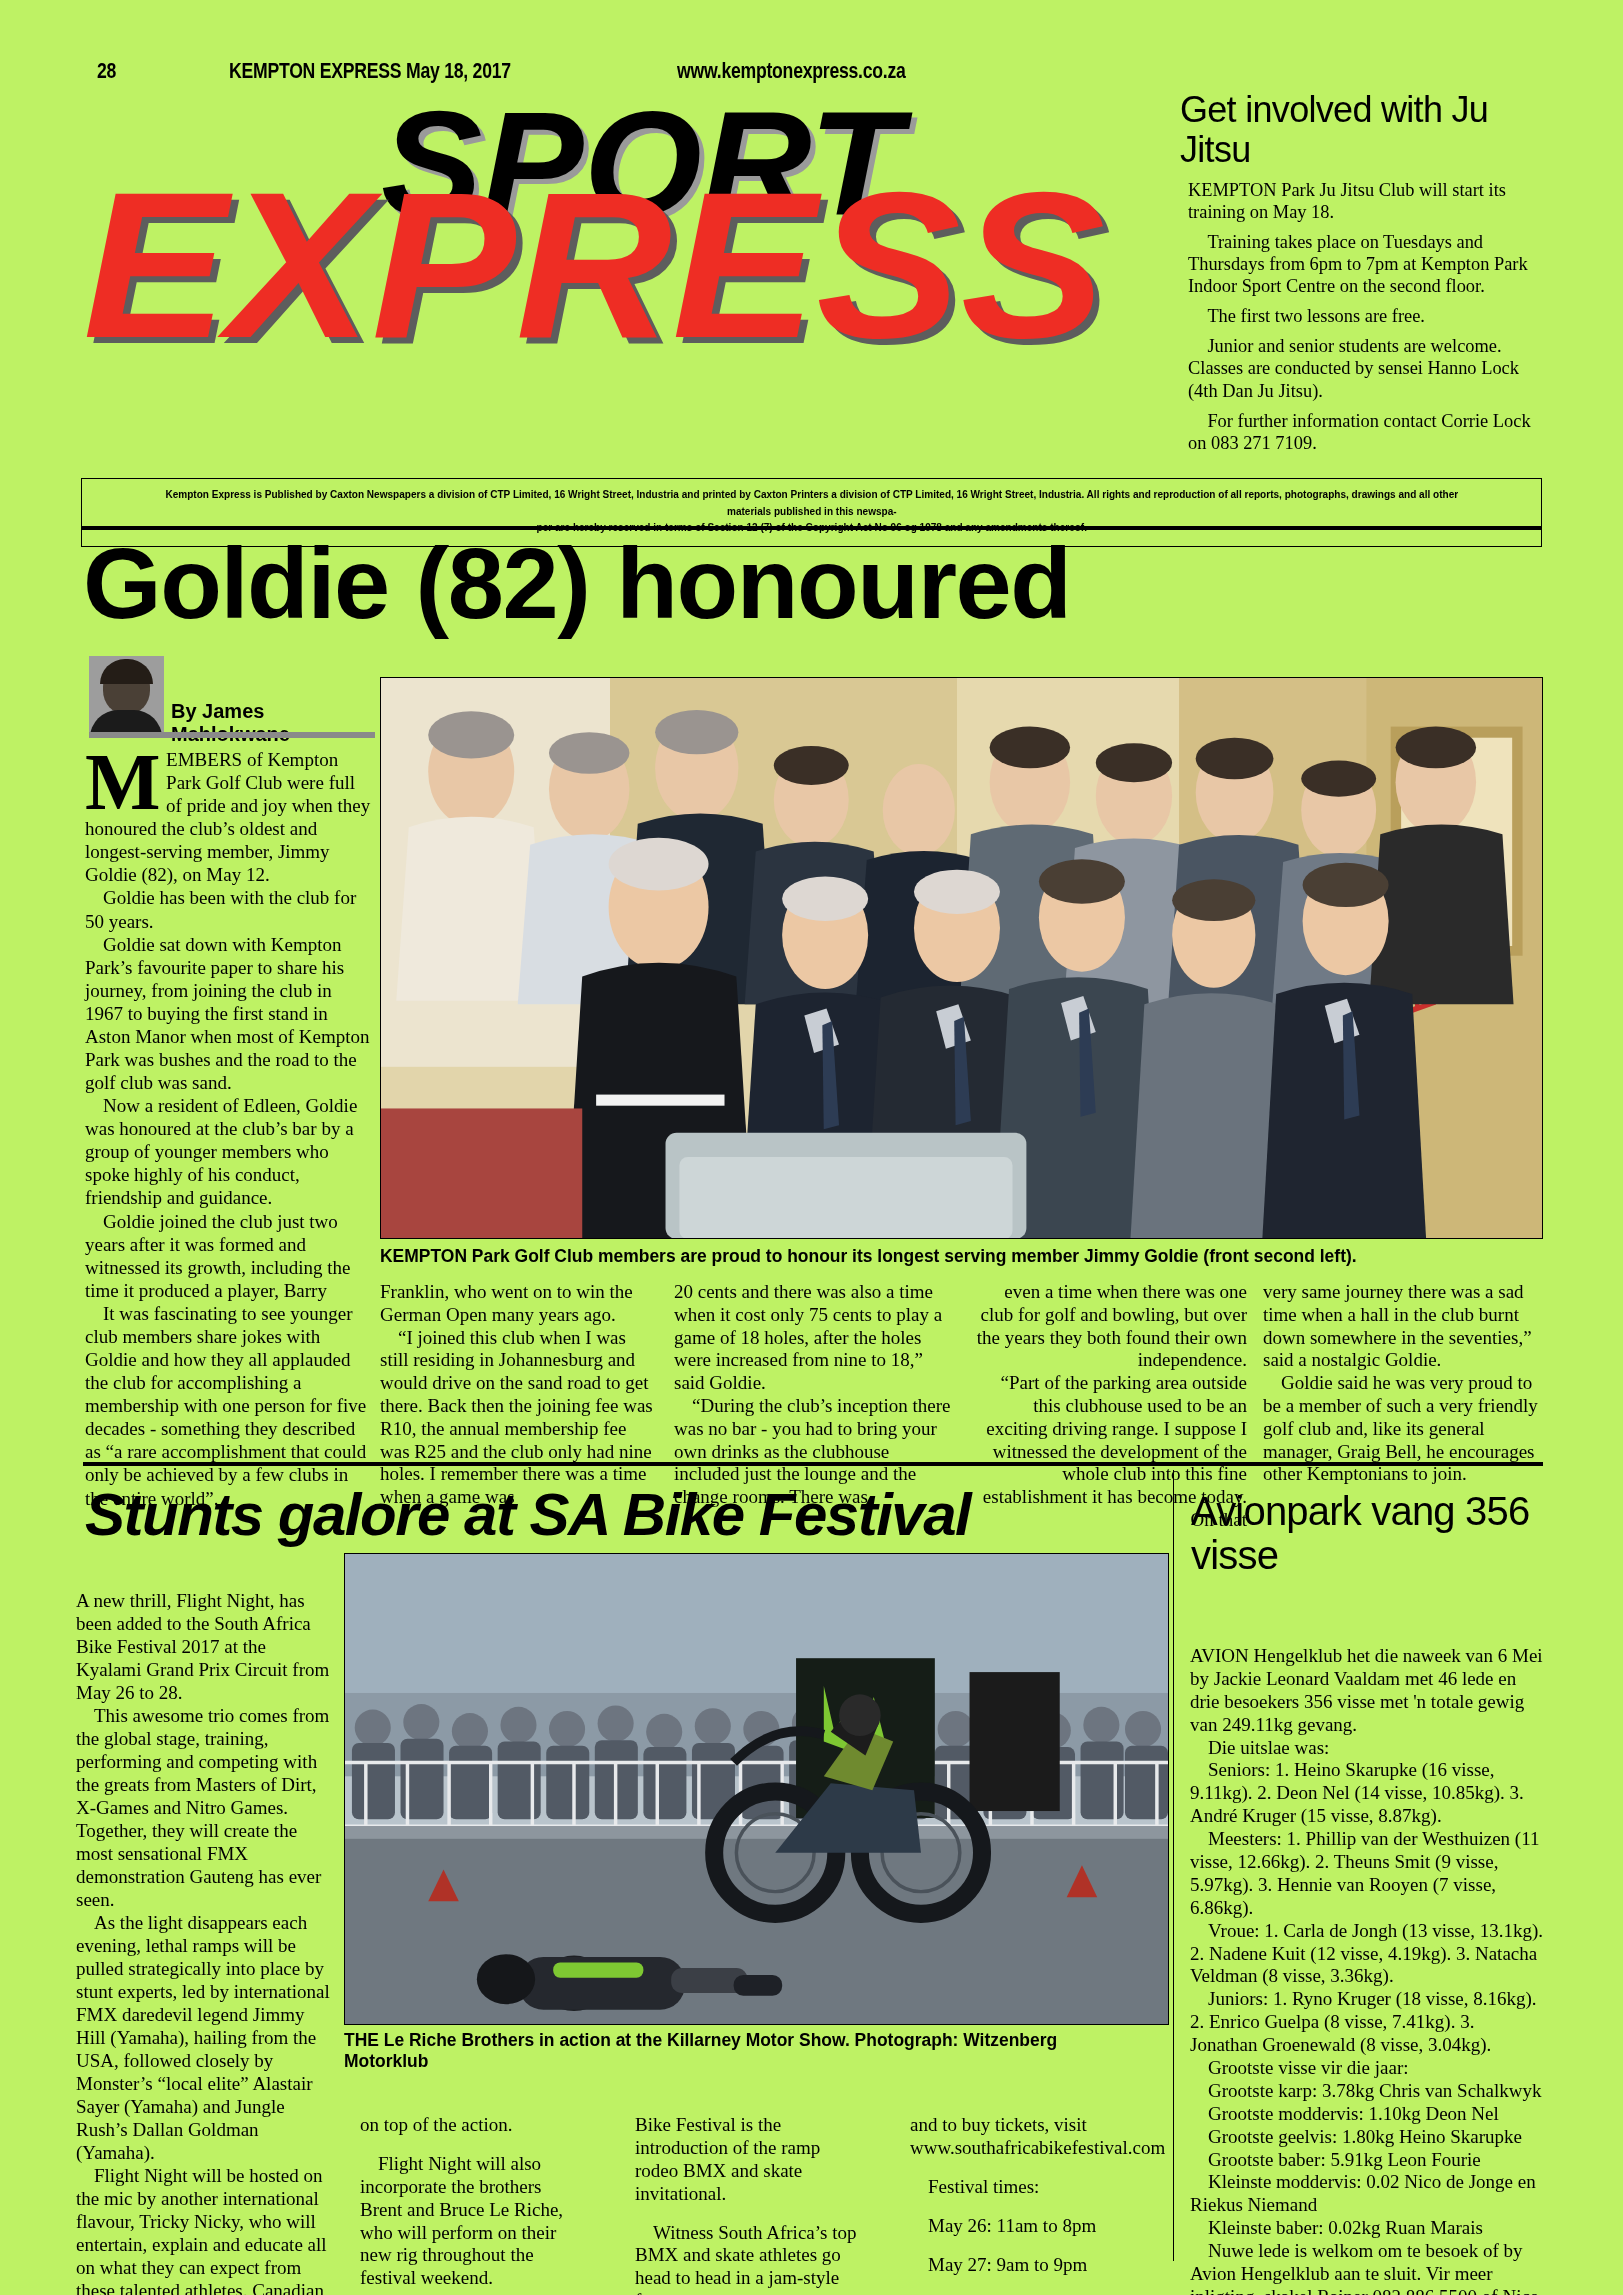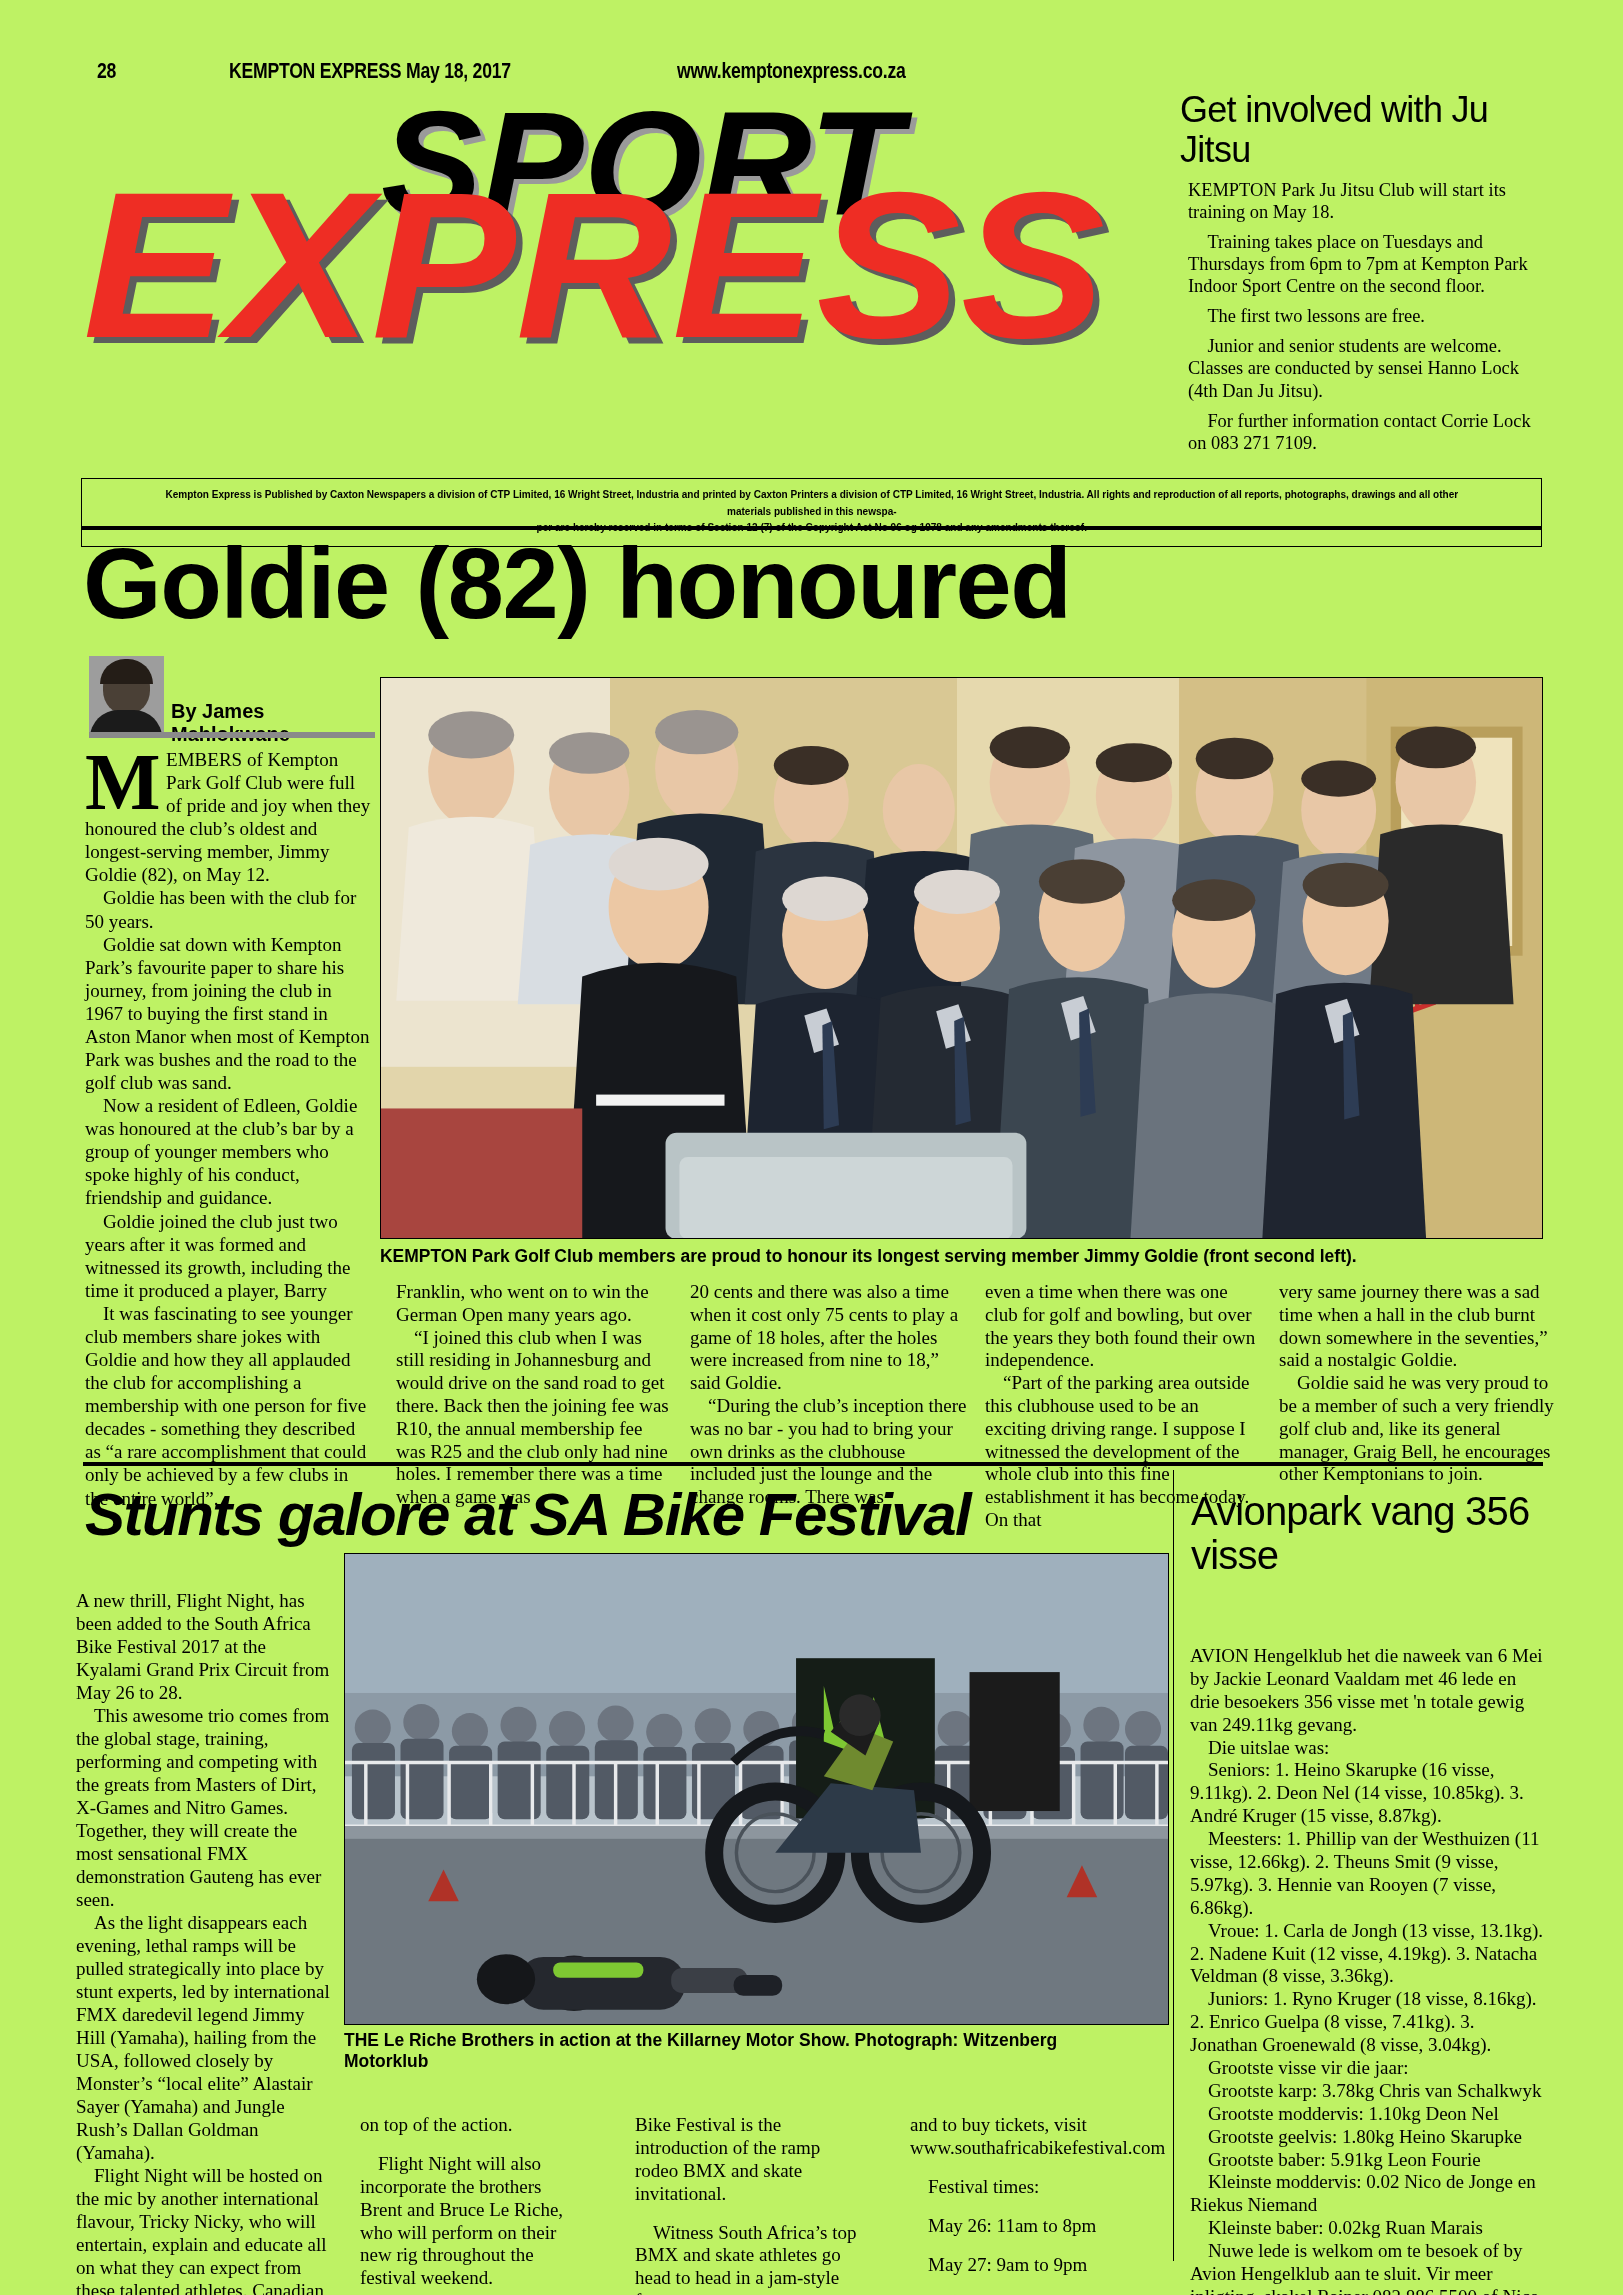--- a/index.html
+++ b/index.html
@@ -66,24 +66,24 @@
   .dropcap{float:left;font-family:"Liberation Serif",serif;font-size:80px;line-height:.83;
     font-weight:700;padding:1.4px 5.6px 0 0;}
 
   .photo1{position:absolute;left:380px;top:677px;width:1163px;height:562px;overflow:hidden;
     border:0.7px solid #000;box-sizing:border-box;background:#d8cda9;}
   .caption1{position:absolute;left:380px;top:1246px;width:1163px;
     font-family:"Liberation Sans Narrow","Liberation Sans",sans-serif;font-size:18px;
     font-weight:700;line-height:1.18;transform:scaleX(.97);transform-origin:left top;}
 
   .a1cols{position:absolute;left:380px;top:1281px;width:1163px;height:236px;}
-  .a1cols .c{position:absolute;top:0;width:278px;margin-left:16px;}
+  .a1cols .c{position:absolute;top:0;width:278px;}
   .a1cols .c p{margin:0;font-family:"Liberation Serif",serif;font-size:19px;line-height:1.20;}
   .a1cols .c p.ind{text-indent:18px;}
-  .a1c1{left:0;} .a1c2{left:294px;} .a1c3{left:589px;} .a1c4{left:883px;}
+  .a1c1{left:0;} .a1c2{left:294px;} .a1c3{left:589px;text-align:right;} .a1c4{left:883px;}
 
   
   .headline2{position:absolute;left:85px;top:1485px;width:1083px;
     font-family:"Liberation Sans","DejaVu Sans",sans-serif;font-size:60px;font-weight:700;
     line-height:1;letter-spacing:-1.5px;white-space:nowrap;font-style:italic;}
   .col-b1{position:absolute;left:76px;top:1590px;width:258px;}
   .col-b1 p{margin:0;font-family:"Liberation Serif",serif;font-size:19px;line-height:1.21;}
   .col-b1 p.ind{text-indent:18px;}
 
   .photo2{position:absolute;left:344px;top:1553px;width:825px;height:472px;overflow:hidden;

